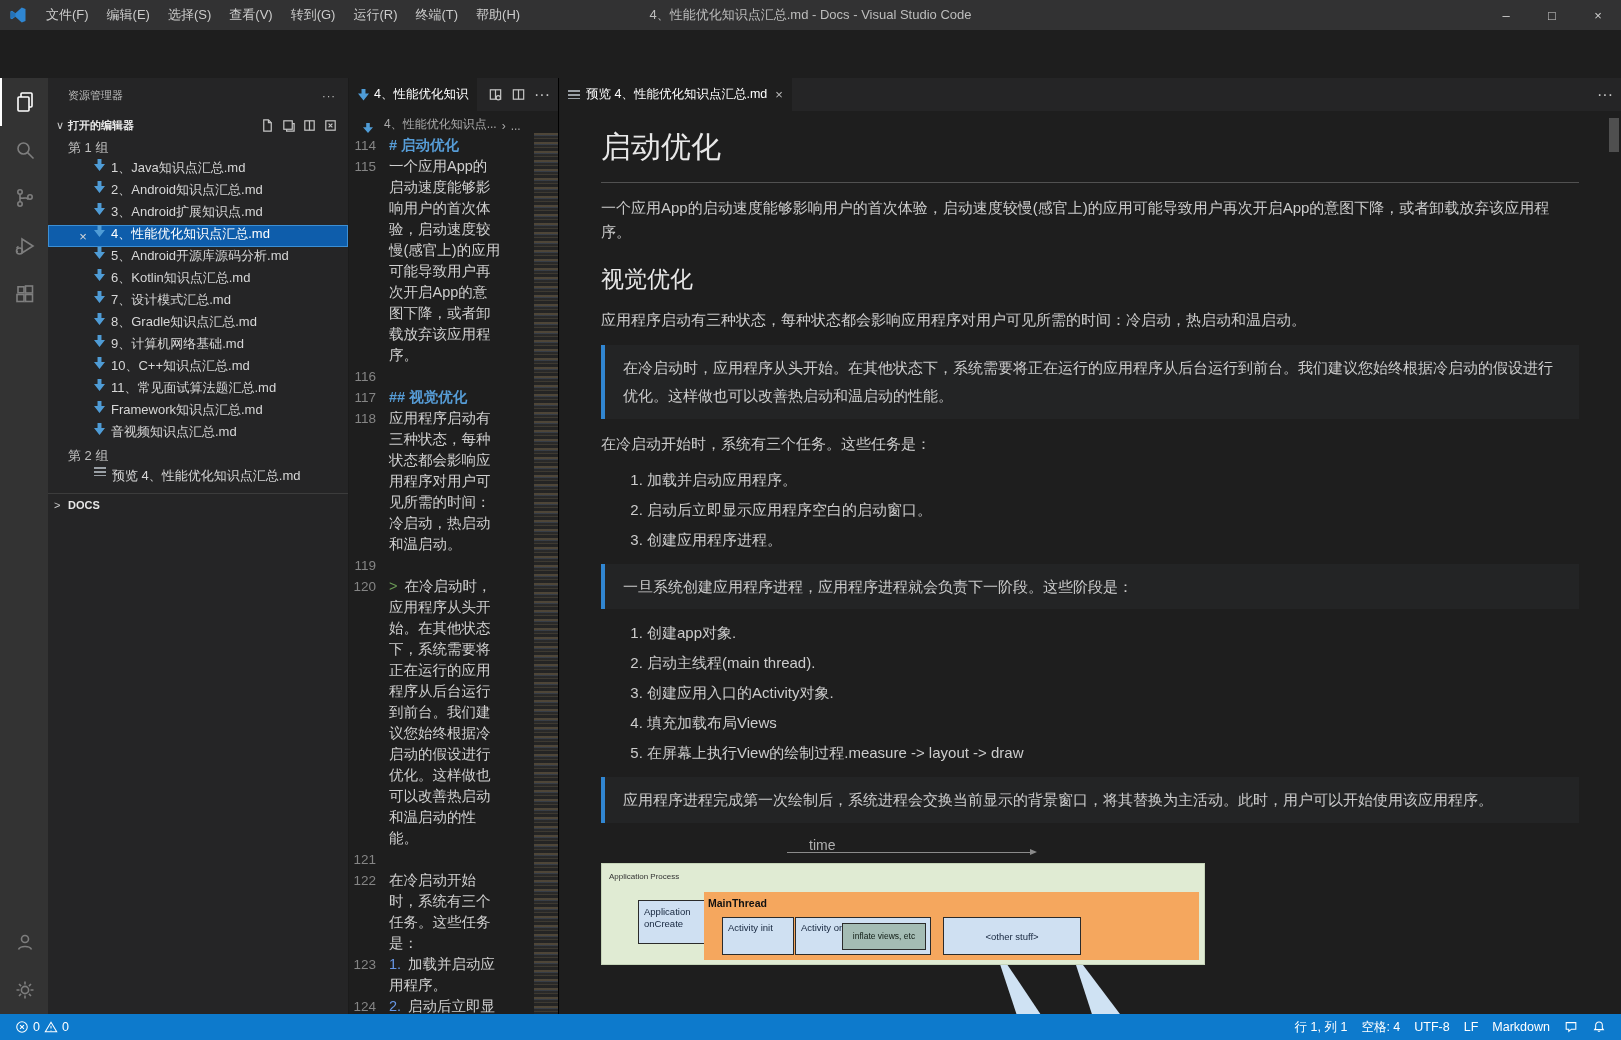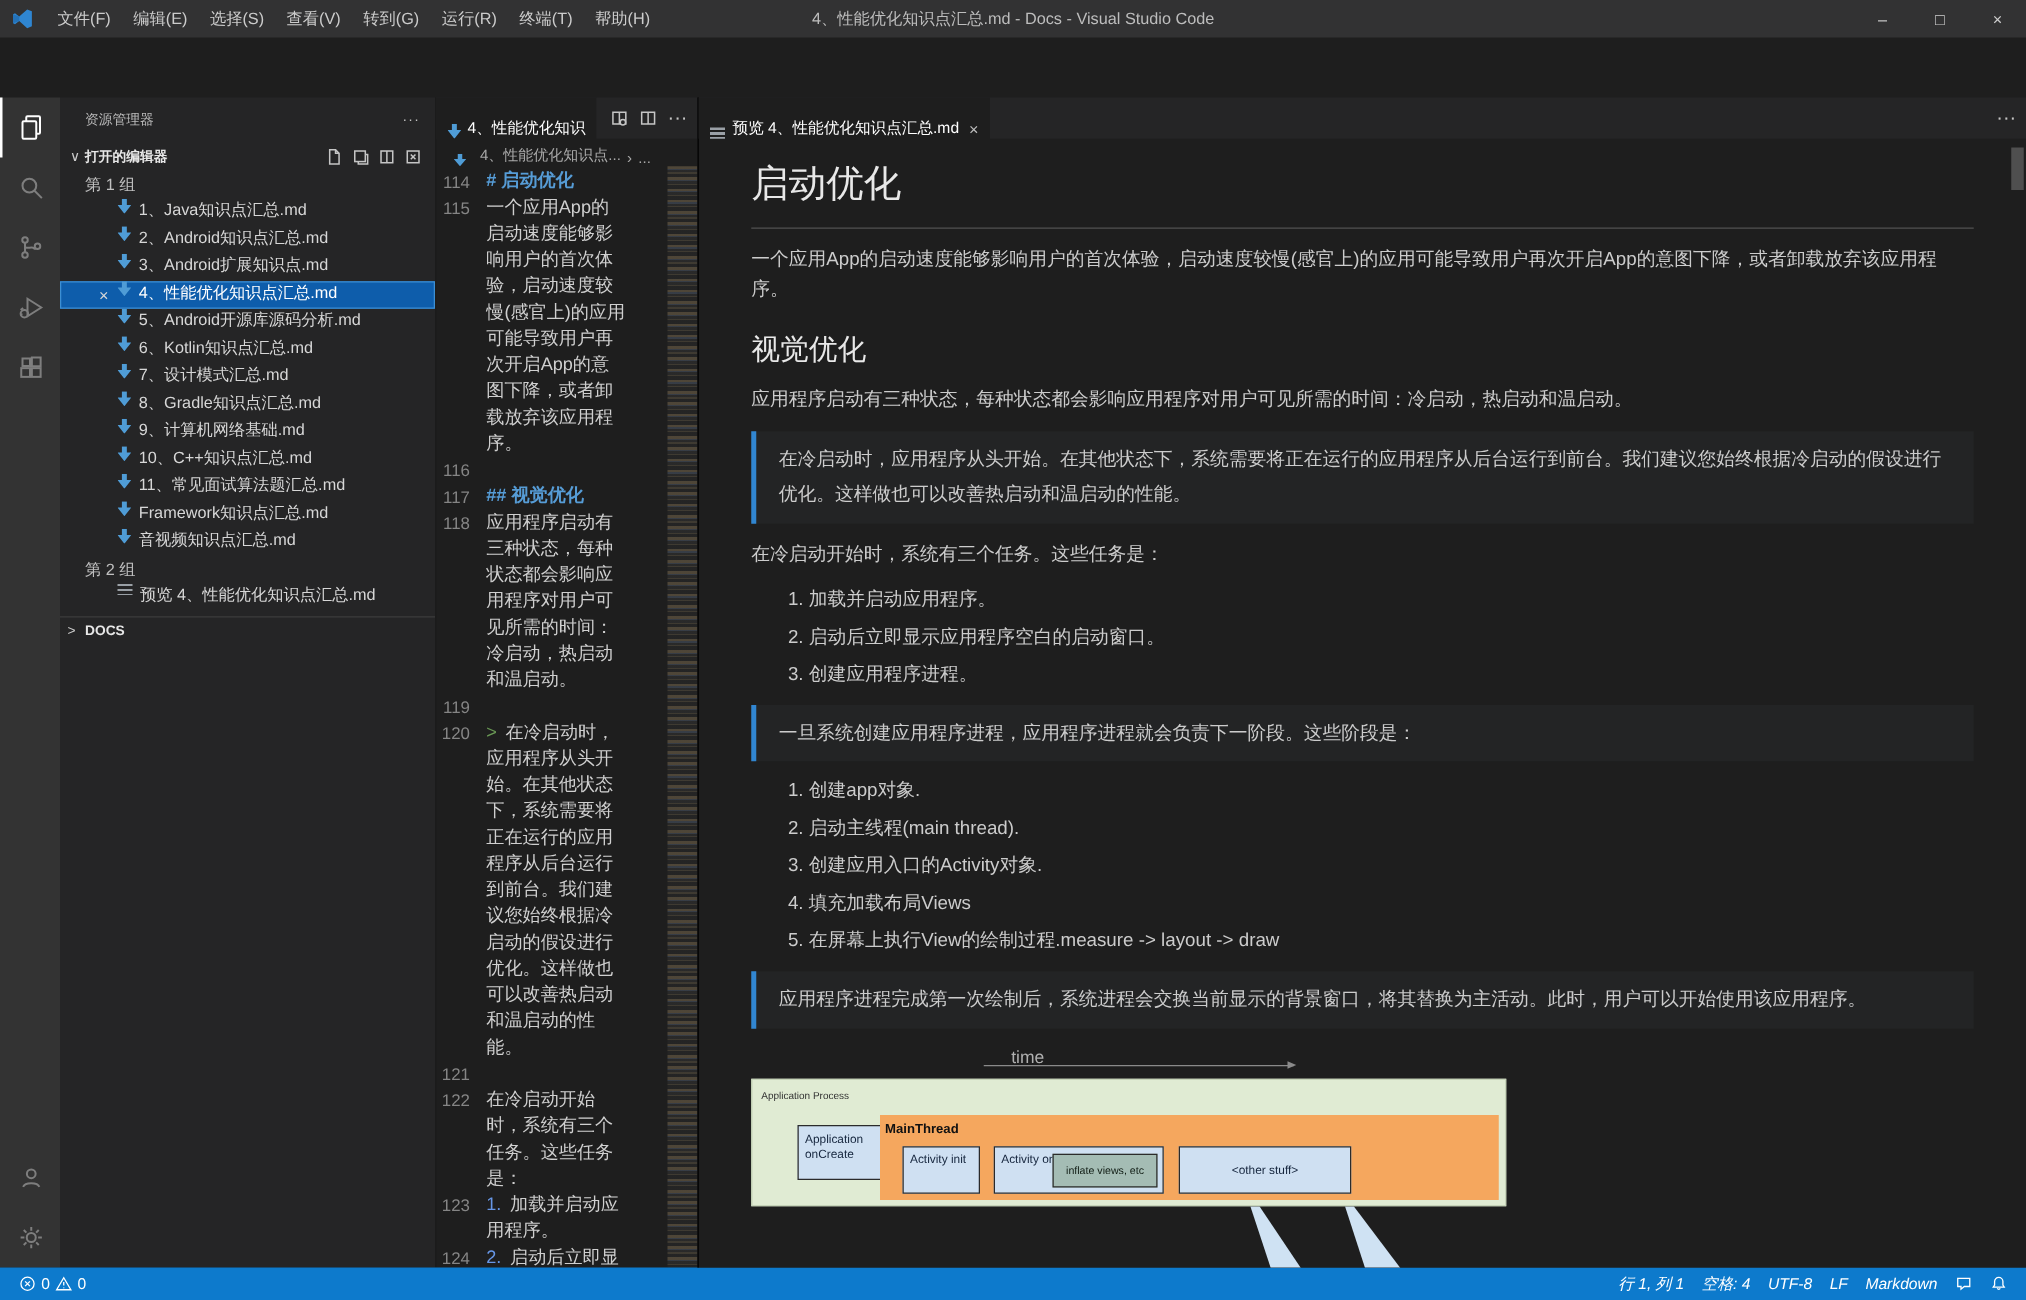--- a/index.html
+++ b/index.html
@@ -46,21 +46,21 @@
     background:repeating-linear-gradient(180deg,#9aa0a6 0 2px,transparent 2px 4px); }
   .file-label { white-space:nowrap; overflow:hidden; color:#d7d7d7; }
   .file-row.active .file-label { color:#ffffff; }
   .docs-row { height:23px; display:flex; align-items:center; font-size:11px; font-weight:bold; color:#e7e7e7;
     border-top:1px solid #3c3c3c; margin-top:4px; padding-left:6px; }
   .docs-row .chev { width:14px; color:#cccccc; font-weight:normal; }
 
   
   .egroup1 { width:210px; background:#1e1e1e; display:flex; flex-direction:column; border-left:1px solid #1b1b1b; }
   .tabsrow { height:33px; background:#252526; display:flex; align-items:center; flex:0 0 33px; }
-  .tab { height:33px; display:flex; align-items:flex-end; padding:0 9px; background:#1e1e1e; color:#ffffff; font-size:12.5px; }
+  .tab { height:33px; display:flex; align-items:center; padding:0 9px; background:#1e1e1e; color:#ffffff; font-size:12.5px; }
   .tab .md-arrow { margin-right:5px; }
   .tab-x { margin-left:8px; color:#bdbdbd; font-size:13px; }
   .tab-actions { margin-left:auto; display:flex; align-items:center; gap:8px; padding-right:8px; color:#c5c5c5; }
   .tab-actions svg { width:15px; height:15px; stroke:#c5c5c5; fill:none; stroke-width:1.3; }
   .breadcrumb { height:22px; display:flex; align-items:flex-end; font-size:12px; color:#a9a9a9; padding-left:14px; gap:5px; flex:0 0 22px; }
   .code { flex:1; display:flex; min-height:0; font-size:14.5px; }
   .code-lines { flex:1; overflow:hidden; padding-top:2px; }
   .cl { display:flex; line-height:21px; }
   .ln { width:40px; flex:0 0 40px; text-align:right; padding-right:13px; color:#858585; font-size:13.5px; }
   .ct { width:112px; color:#cfcfcf; word-break:break-all; }
@@ -90,36 +90,36 @@
   .dg-time-label { left:208px; top:0; font-size:14px; color:#b0b0b0; }
   .dg-time-line { left:186px; top:15px; width:248px; border-top:1.5px solid #8a8a8a; }
   .dg-time-line::after { content:""; position:absolute; right:-2px; top:-4.5px; border-left:7px solid #8a8a8a;
     border-top:3.5px solid transparent; border-bottom:3.5px solid transparent; }
   .dg-green { left:0; top:26px; width:604px; height:102px; background:#e0ebd3; border:1px solid #c6d4b8; }
   .lbl-ap { left:7px; top:8px; font-size:8px; color:#333333; }
   .bluebox { position:absolute; background:#cfe0f2; border:1px solid #2b2b2b; color:#15253d; }
   .box-app { left:36px; top:36px; width:85px; height:44px; font-size:9.5px; padding:5px 5px; line-height:1.3; }
   .dg-orange { left:102px; top:28px; width:495px; height:68px; background:#f5a75e; position:absolute; }
   .lbl-mt { left:4px; top:5px; font-size:10.5px; font-weight:bold; color:#111111; }
-  .box-init { left:18px; top:25px; width:62px; height:38px; font-size:9.5px; padding:4px 5px; line-height:1.3; }
+  .box-init { left:18px; top:25px; width:72px; height:38px; font-size:9.5px; padding:4px 5px; line-height:1.3; }
   .box-onc { left:91px; top:25px; width:136px; height:38px; font-size:9.5px; padding:4px 5px; line-height:1.3; }
   .box-inflate { position:absolute; left:46px; top:5px; width:84px; height:27px; background:#a4bcb4; border:1px solid #2b2b2b;
     font-size:8.5px; display:flex; align-items:center; justify-content:center; color:#101c14; }
   .box-other { left:239px; top:25px; width:138px; height:38px; font-size:9.5px; display:flex; align-items:center; justify-content:center; }
   .funnel { position:absolute; background:#cfe2f3; }
   .funnel1 { left:394px; top:128px; width:66px; height:60px; clip-path:polygon(8% 0,19% 0,80% 100%,38% 100%); }
   .funnel2 { left:468px; top:128px; width:100px; height:114px; clip-path:polygon(7% 0,14% 0,100% 100%,44% 100%); }
   .box-displayed { left:389px; top:186px; width:92px; height:52px; background:#cfe2f3; border:none; color:#152b45;
     font-size:13.5px; padding:7px 0 0 10px; line-height:1.25; z-index:3; position:absolute; }
 
   
   .statusbar { height:26px; background:#0d7acc; color:#ffffff; display:flex; align-items:center; font-size:12.5px; flex:0 0 26px; }
   .st-item { display:flex; align-items:center; gap:4px; padding:0 7px; height:26px; }
   .st-left { display:flex; margin-left:8px; }
-  .st-right { margin-left:auto; display:flex; margin-right:8px;font-style:italic; }
+  .st-right { margin-left:auto; display:flex; margin-right:8px; }
   .st-item svg { width:14px; height:14px; stroke:#ffffff; fill:none; stroke-width:1.2; }
 </style>
 </head>
 <body>
 
 <div class="app">
 
   <div class="titlebar">
     <svg class="vslogo" viewBox="0 0 24 24">
       <path d="M17 2L8.5 9.6 4 6.2 2 7.2v9.6l2 1 4.5-3.4L17 22l5-2V4z" fill="#2f86d2"></path>

